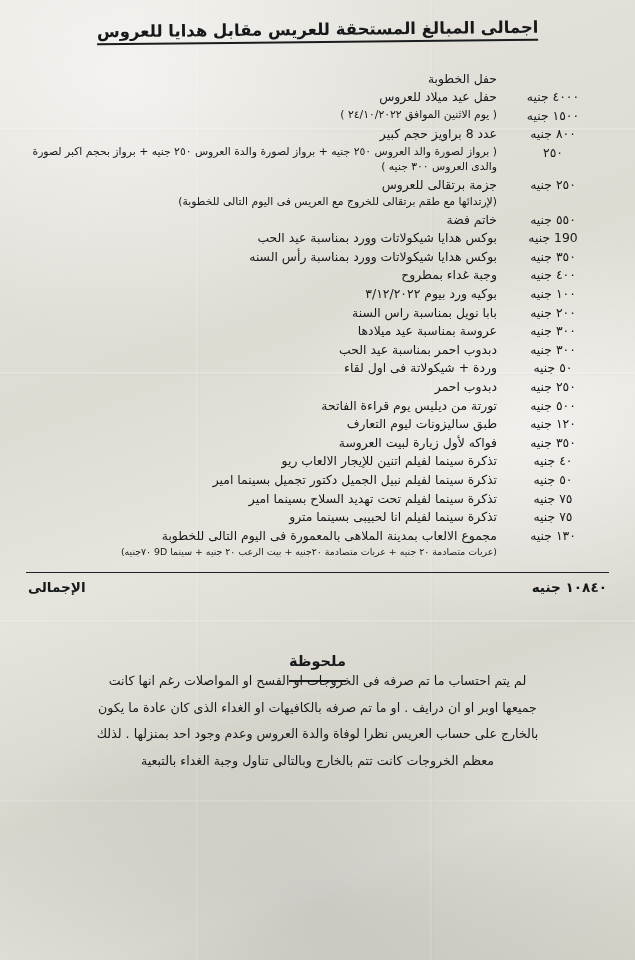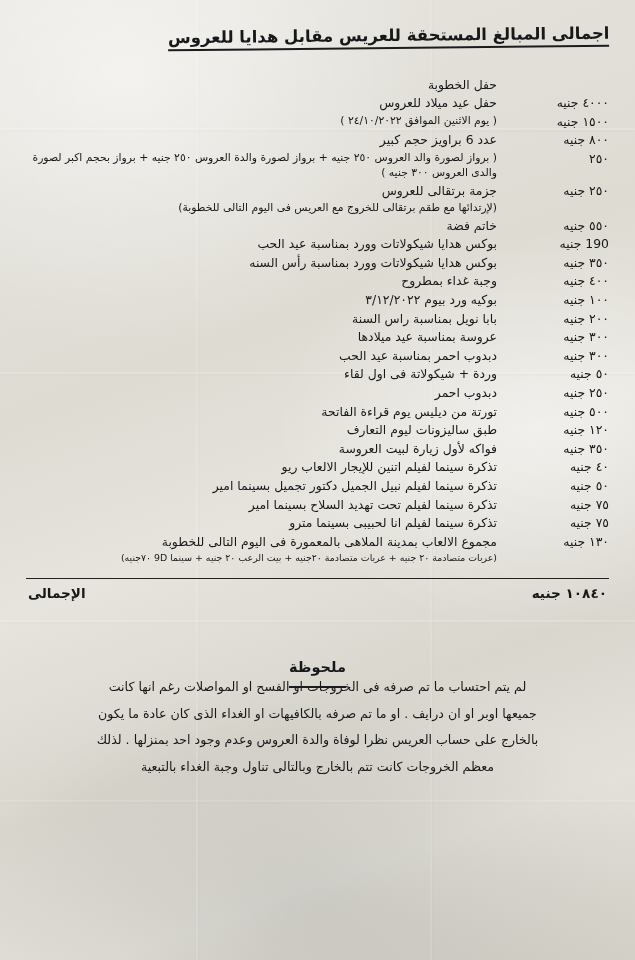--- a/index.html
+++ b/index.html
@@ -25,22 +25,22 @@
   .fold.v{top:0;bottom:0;width:2px;box-shadow:1px 0 3px rgba(0,0,0,0.06);}
 
   #content{
     position:absolute;inset:0;
     padding:14px 26px 10px 26px;
     box-sizing:border-box;
     color:#17181a;
   }
 
   .title-wrap{
-    text-align:right;
-    margin-top:12px;
+    text-align:center;
+    margin-top:6px;
     margin-bottom:26px;
   }
   .title{
     display:inline-block;
     font-size:16.5px;
     font-weight:bold;
     letter-spacing:0px;
     border-bottom:2.2px solid #1b1c1e;
     padding-bottom:2px;
     transform:rotate(-0.6deg);
@@ -56,21 +56,21 @@
     padding:0.5px 0;
     font-size:12.4px;
     line-height:1.42;
   }
   td.desc{
     text-align:right;
     padding-right:6px;
     white-space:normal;
   }
   td.amt{
-    text-align:right;
+    text-align:center;
     width:112px;
     white-space:nowrap;
     font-size:12.4px;
     padding-left:4px;
   }
 
   .total-sep{
     margin-top:14px;
     border-top:1.6px solid #202124;
     width:100%;
@@ -131,21 +131,21 @@
         <tr>
           <td class="amt">٤٠٠٠ جنيه</td>
           <td class="desc">حفل عيد ميلاد للعروس</td>
         </tr>
         <tr>
           <td class="amt">١٥٠٠ جنيه</td>
           <td class="desc" style="font-size: 10.8px;">( يوم الاثنين الموافق ٢٤/١٠/٢٠٢٢ )</td>
         </tr>
         <tr>
           <td class="amt">٨٠٠ جنيه</td>
-          <td class="desc">عدد 6 براويز حجم كبير</td>
+          <td class="desc">عدد 8 براويز حجم كبير</td>
         </tr>
         <tr>
           <td class="amt">٢٥٠</td>
           <td class="desc" style="font-size: 10.8px;">( برواز لصورة والد العروس ٢٥٠ جنيه + برواز لصورة والدة العروس ٢٥٠ جنيه + برواز بحجم اكبر لصورة والدى العروس ٣٠٠ جنيه )</td>
         </tr>
         <tr>
           <td class="amt">٢٥٠ جنيه</td>
           <td class="desc">جزمة برتقالى للعروس</td>
         </tr>
         <tr>

